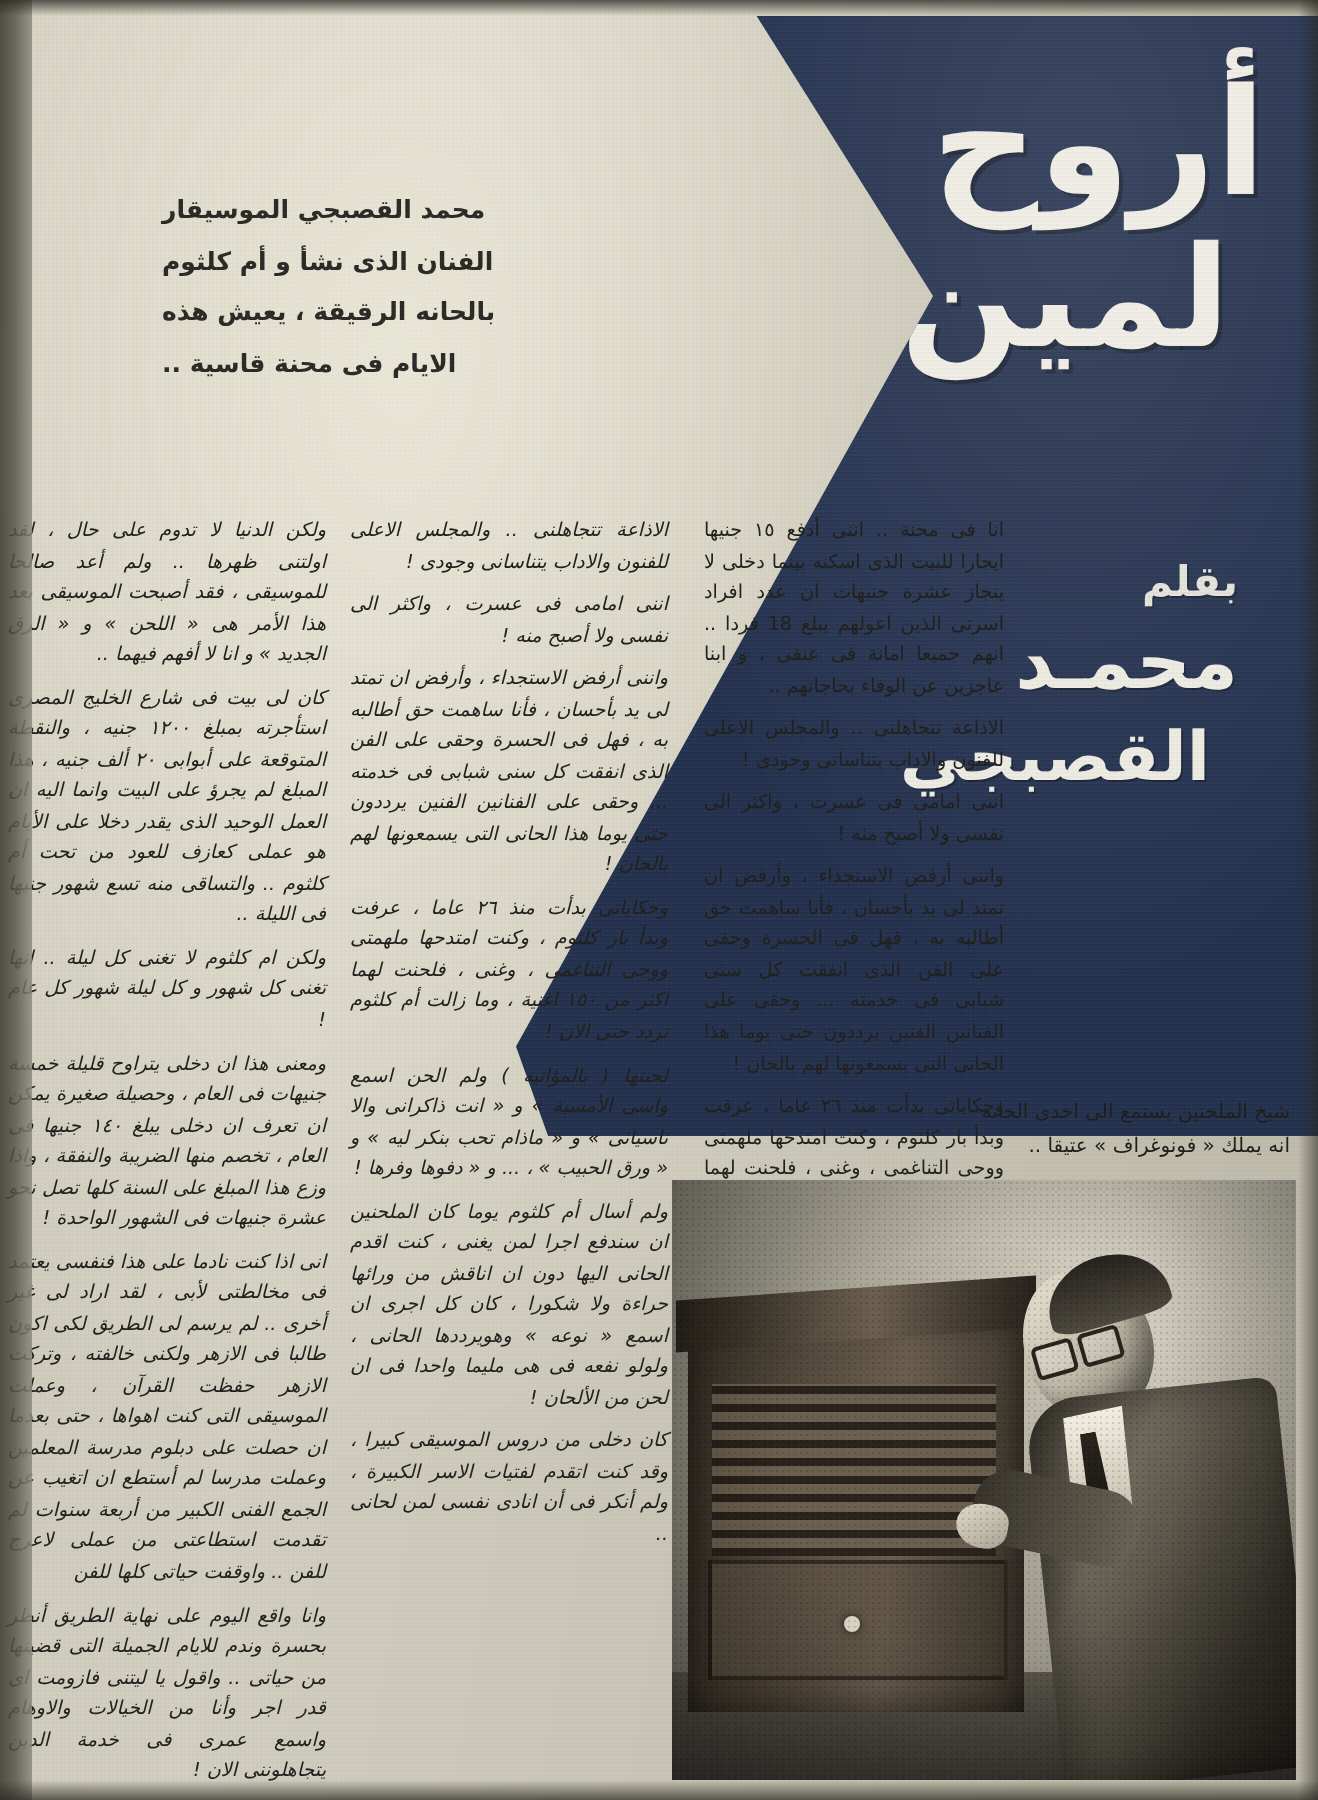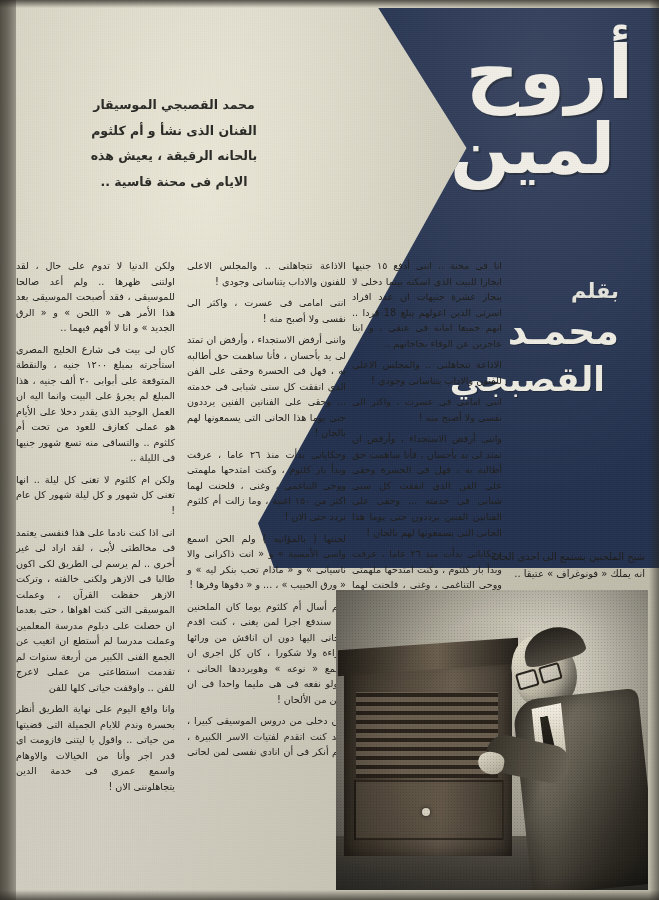--- a/index.html
+++ b/index.html
@@ -116,40 +116,41 @@
   .byline .b-kicker { display:block; font-size: 21px; opacity: .95; }
   .byline .b-name1 { display:block; font-size: 38px; margin-top: 4px; letter-spacing: -1px;}
   .byline .b-name2 { display:block; font-size: 34px; margin-top: 2px; margin-right: 14px;}
 
   
   .deck {
     position: absolute;
     right: 392px;
     top: 92px;
     width: 186px;
-    text-align: center;
+    text-align: left;
     direction: rtl;
     color: #2a2a26;
     font-size: 12.5px;
     line-height: 2.05;
     font-weight: bold;
     letter-spacing: 0px;
   }
   .deck div { white-space: nowrap; }
 
   
   .cols {
     position: absolute;
-    left: 16px;
+    left: 4px;
     top: 258px;
     width: 330px;
     display: flex;
     flex-direction: row-reverse;
     gap: 12px;
     direction: rtl;
+    font-style: italic;
   }
   .col {
     width: 100%;
     text-align: justify;
     direction: rtl;
     color: #20201d;
     font-size: 9.6px;
     line-height: 1.62;
   }
   .col p { margin: 0 0 6px 0; }
@@ -353,20 +354,21 @@
     <div>الفنان الذى نشأ و أم كلثوم</div>
     <div>بالحانه الرقيقة ، يعيش هذه</div>
     <div>الايام فى محنة قاسية ..</div>
   </div>
 
   <div class="cols">
     <div class="col">
       <p>ولكن الدنيا لا تدوم على حال ، لقد اولتنى ظهرها .. ولم أعد صالحا للموسيقى ، فقد أصبحت الموسيقى بعد هذا الأمر هى « اللحن » و « الرق الجديد » و انا لا أفهم فيهما ..</p>
       <p>كان لى بيت فى شارع الخليج المصرى استأجرته بمبلغ ١٢٠٠ جنيه ، والنقطة المتوقعة على أبوابى ٢٠ ألف جنيه ، هذا المبلغ لم يجرؤ على البيت وانما اليه ان العمل الوحيد الذى يقدر دخلا على الأيام هو عملى كعازف للعود من تحت أم كلثوم .. والتساقى منه تسع شهور جنيها فى الليلة ..</p>
       <p>ولكن ام كلثوم لا تغنى كل ليلة .. انها تغنى كل شهور و كل ليلة شهور كل عام !</p>
+      <p>ومعنى هذا ان دخلى يتراوح قليلة خمسة جنيهات فى العام ، وحصيلة صغيرة يمكن ان تعرف ان دخلى يبلغ ١٤٠ جنيها فى العام ، تخصم منها الضريبة والنفقة ، واذا وزع هذا المبلغ على السنة كلها تصل نحو عشرة جنيهات فى الشهور الواحدة !</p>
       <p>انى اذا كنت نادما على هذا فنفسى يعتمد فى مخالطتى لأبى ، لقد اراد لى غير أخرى .. لم يرسم لى الطريق لكى اكون طالبا فى الازهر ولكنى خالفته ، وتركت الازهر حفظت القرآن ، وعملت الموسيقى التى كنت اهواها ، حتى بعدما ان حصلت على دبلوم مدرسة المعلمين وعملت مدرسا لم أستطع ان اتغيب عن الجمع الفنى الكبير من أربعة سنوات لم تقدمت استطاعتى من عملى لاعرج للفن .. واوقفت حياتى كلها للفن</p>
       <p>وانا واقع اليوم على نهاية الطريق أنظر بحسرة وندم للايام الجميلة التى قضيتها من حياتى .. واقول يا ليتنى فازومت اى قدر اجر وأنا من الخيالات والاوهام واسمع عمرى فى خدمة الدين يتجاهلوننى الان !</p>
     </div>
     <div class="col">
       <p>الاذاعة تتجاهلنى .. والمجلس الاعلى للفنون والاداب يتناسانى وجودى !</p>
       <p>اننى امامى فى عسرت ، واكثر الى نفسى ولا أصبح منه !</p>
       <p>واننى أرفض الاستجداء ، وأرفض ان تمتد لى يد بأحسان ، فأنا ساهمت حق أطالبه به ، فهل فى الحسرة وحقى على الفن الذى انفقت كل سنى شبابى فى خدمته ... وحقى على الفنانين الفنين يرددون حتى يوما هذا الحانى التى يسمعونها لهم بالجان !</p>
       <p>وحكاياتى بدأت منذ ٢٦ عاما ، عرفت وبدأ بار كلثوم ، وكنت امتدحها ملهمتى ووحى التناغمى ، وغنى ، فلحنت لهما اكثر من ١٥٠ اغنية ، وما زالت أم كلثوم تردد حتى الان !</p>
       <p>لحنتها ( بالمؤاتيه ) ولم الحن اسمع واسى الأمسية » و « انت ذاكرانى والا ناسيانى » و « ماذام تحب بنكر ليه » و « ورق الحبيب » ، ... و « دفوها وفرها !</p>
       <p>ولم أسال أم كلثوم يوما كان الملحنين ان سندفع اجرا لمن يغنى ، كنت اقدم الحانى اليها دون ان اناقش من ورائها حراءة ولا شكورا ، كان كل اجرى ان اسمع « نوعه » وهويرددها الحانى ، ولولو نفعه فى هى مليما واحدا فى ان لحن من الألحان !</p>

